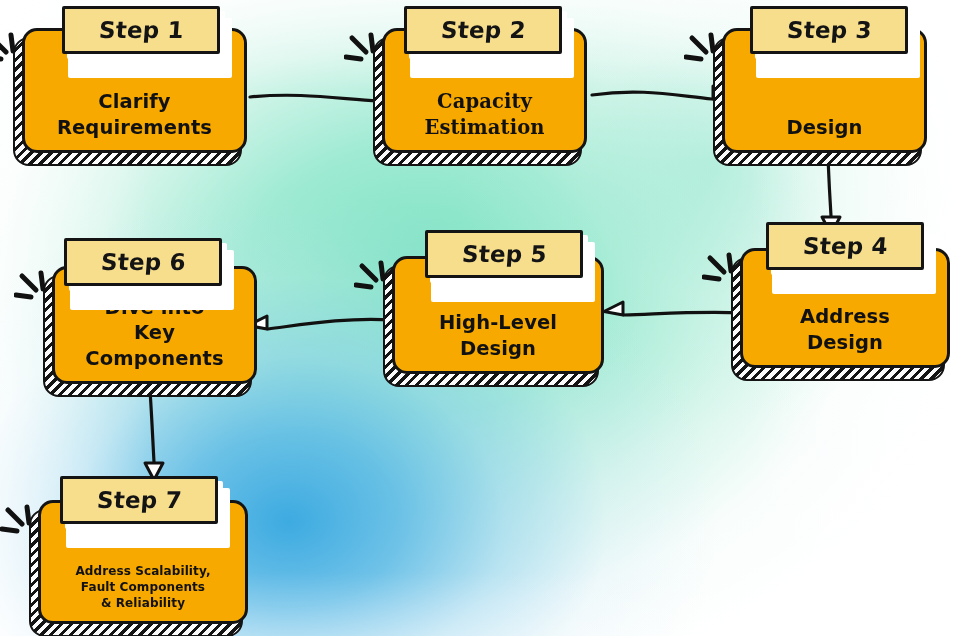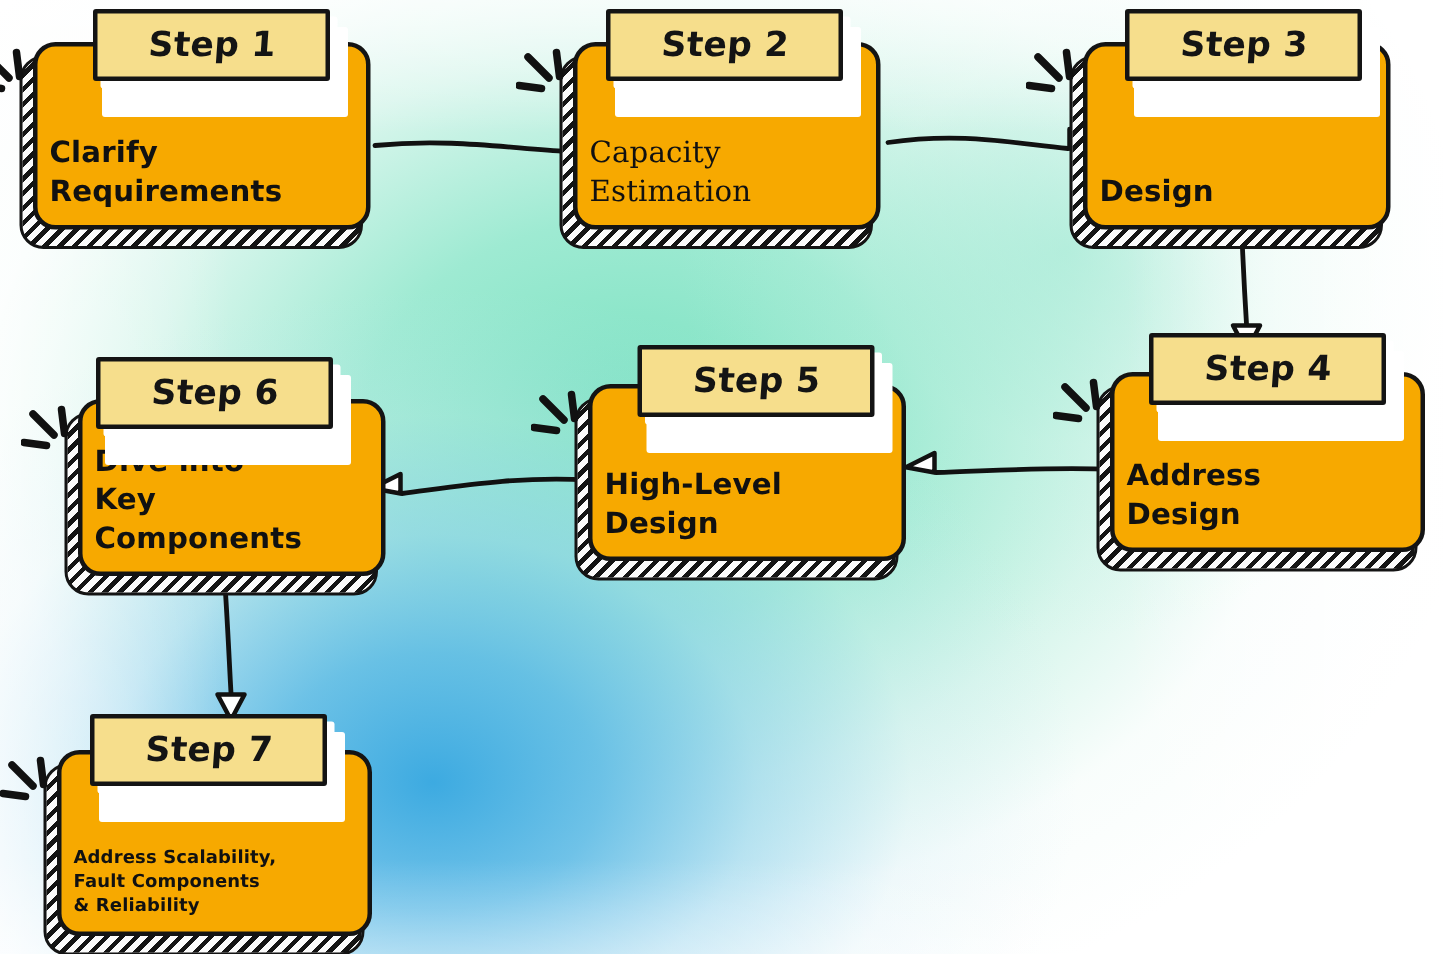--- a/index.html
+++ b/index.html
@@ -138,38 +138,39 @@
     border: 3px solid #141414;
     z-index: 10;
     display: flex;
     align-items: flex-end;
     justify-content: center;
     padding-bottom: 8px;
   }
 
   .card-text {
     color: #111111;
+    text-align: center;
     line-height: 1.30;
     font-weight: 700;
     padding: 0 8px 2px 8px;
     width: 100%;
     box-sizing: border-box;
     letter-spacing: 0.1px;
   }
   
   .face-round .card-text {
     font-family: "DejaVu Sans", sans-serif;
     font-size: 21px;
     font-weight: 700;
   }
   
   .face-serif .card-text {
     font-family: "DejaVu Serif", serif;
     font-size: 21px;
-    font-weight: 400;
+    font-weight: 700;
   }
   .text-sm .card-text {
     font-size: 12px;
     line-height: 1.34;
   }
   .text-md .card-text {
     font-size: 19.5px;
   }
 
   

